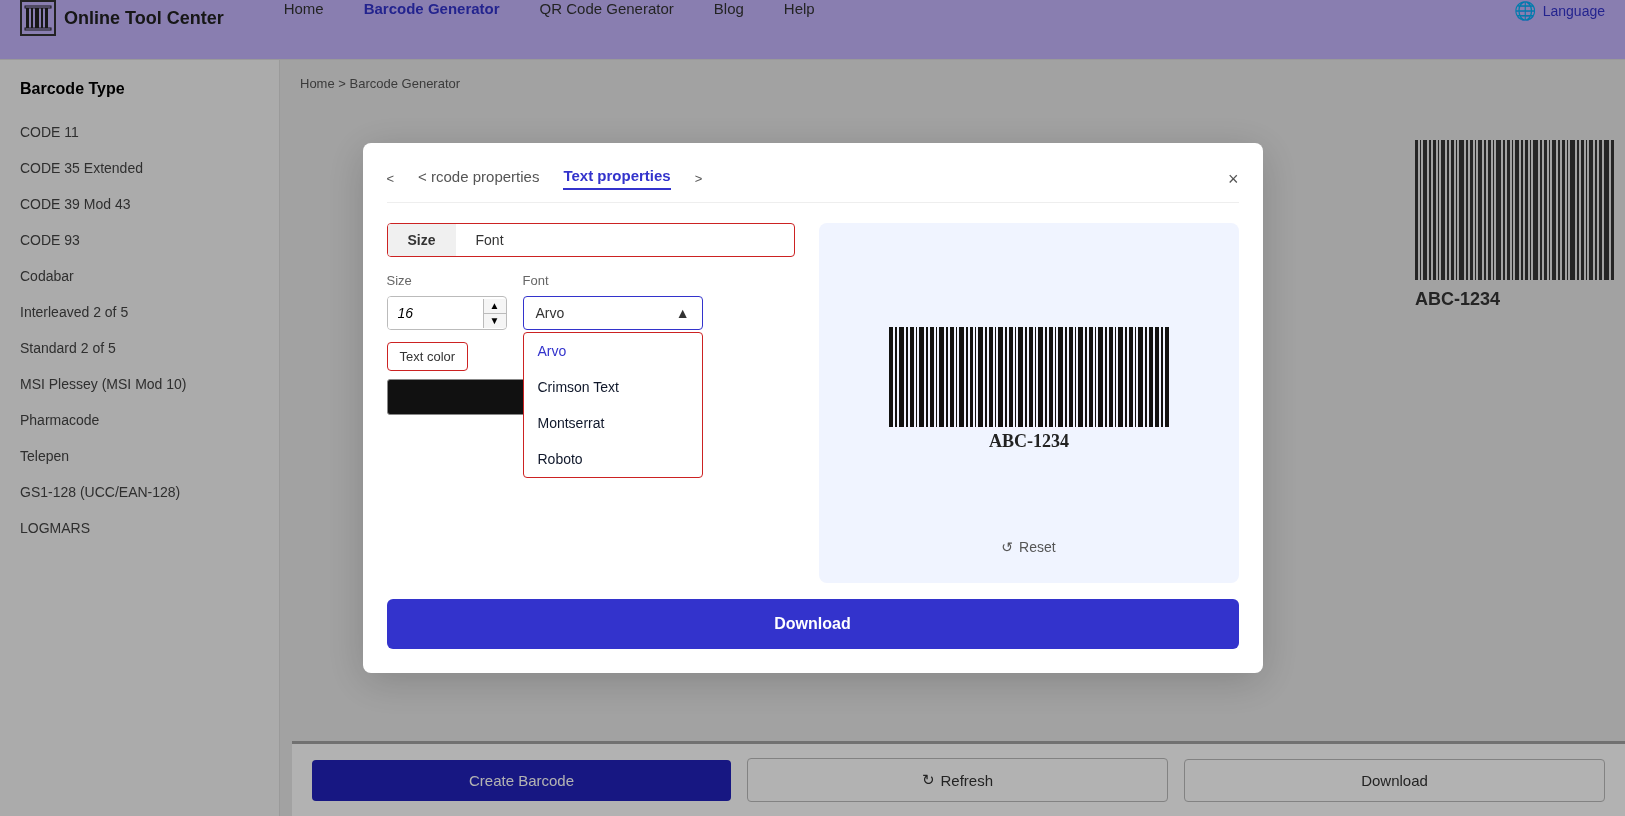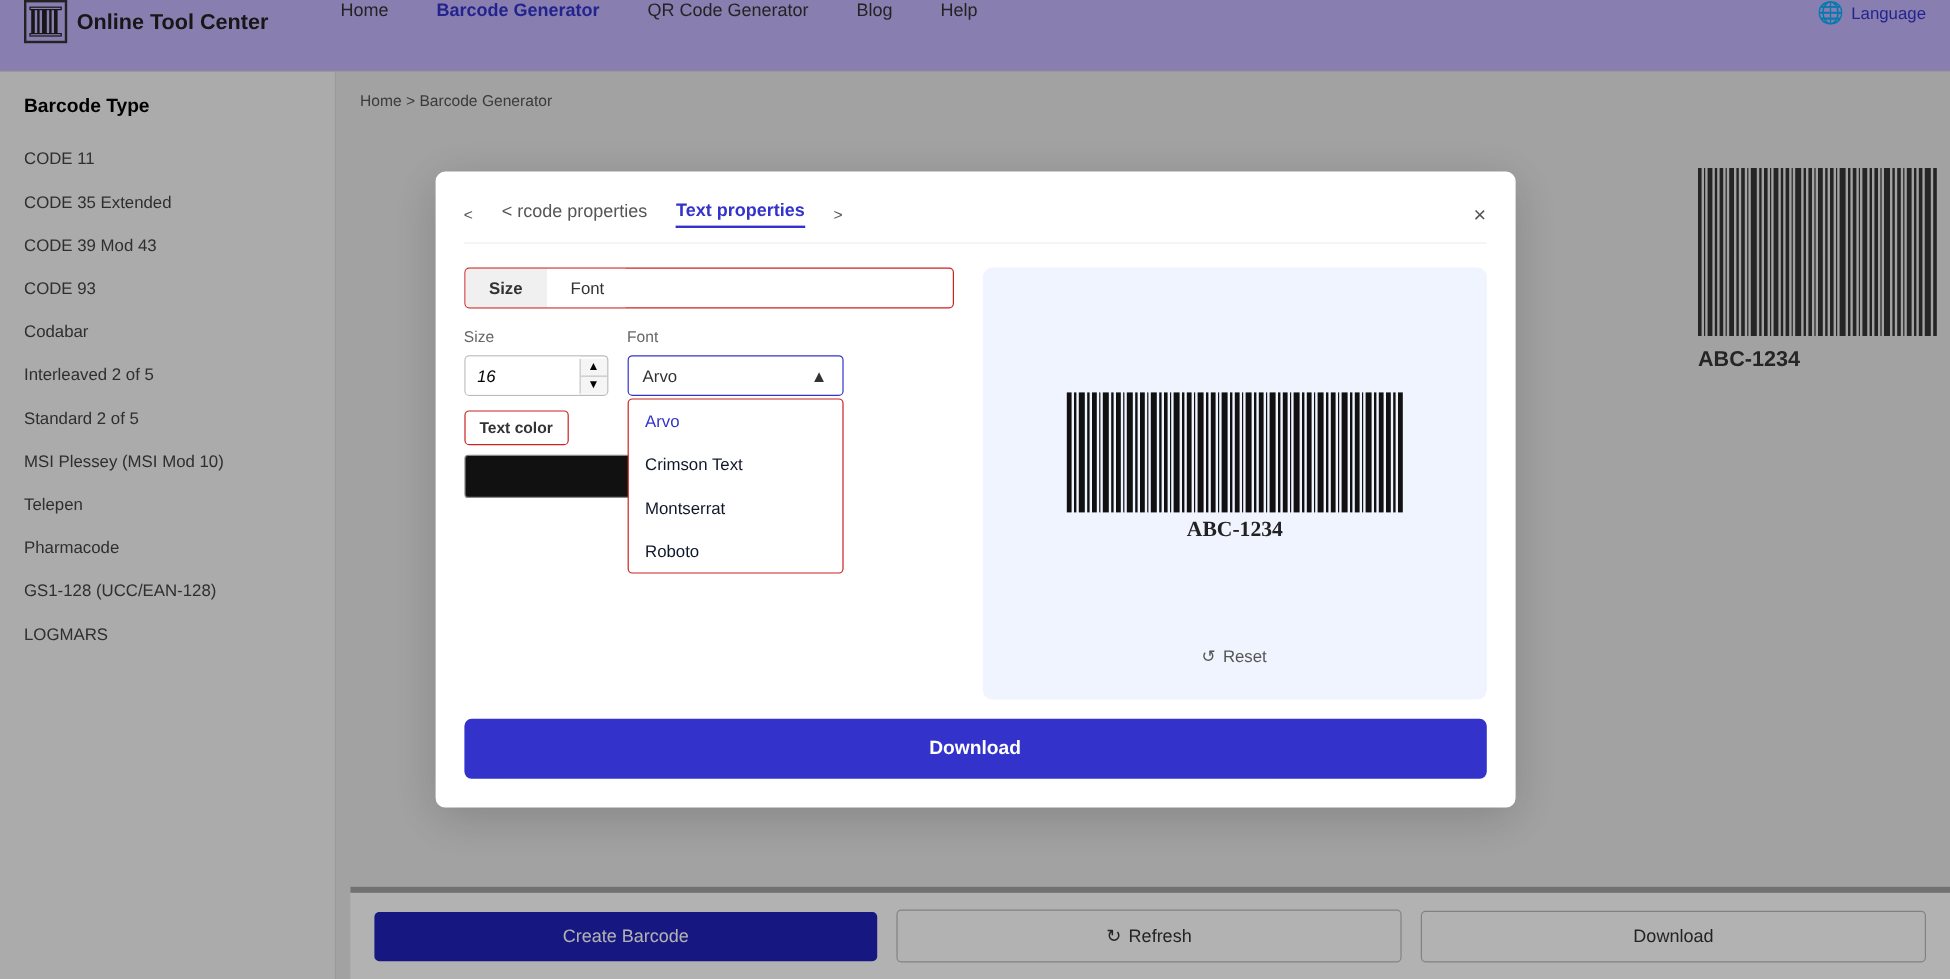--- a/index.html
+++ b/index.html
@@ -109,21 +109,21 @@
     .breadcrumb a { color: #555; text-decoration: none; }
     .breadcrumb span { color: #555; }
 
     
     .bottom-bar {
       position: absolute;
       bottom: 0;
       left: 12px;
       right: 0;
       background: #fff;
-      border-top: 5px solid #a3a3a3;
+      border-top: 3px solid #a3a3a3;
       padding: 14px 20px;
       display: flex;
       gap: 16px;
       align-items: center;
     }
     .btn-create {
       background: #2222bb;
       color: #fff;
       border: none;
       border-radius: 4px;
@@ -338,21 +338,20 @@
       padding: 10px 14px;
       font-size: 14px;
       cursor: pointer;
       color: #0f172a;
     }
     .font-option.active { color: #3333cc; }
 
     
     .text-color-section {
       margin-top: 4px;
-      font-weight: bold;
     }
     .text-color-label {
       border: 1.5px solid #cc2222;
       border-radius: 4px;
       display: inline-block;
       padding: 6px 12px;
       font-size: 13px;
       color: #333;
       margin-bottom: 8px;
     }
@@ -449,22 +448,22 @@
   <aside class="sidebar">
     <div class="sidebar-title">Barcode Type</div>
     <div class="sidebar-item">CODE 11</div>
     <div class="sidebar-item">CODE 35 Extended</div>
     <div class="sidebar-item">CODE 39 Mod 43</div>
     <div class="sidebar-item">CODE 93</div>
     <div class="sidebar-item">Codabar</div>
     <div class="sidebar-item">Interleaved 2 of 5</div>
     <div class="sidebar-item">Standard 2 of 5</div>
     <div class="sidebar-item">MSI Plessey (MSI Mod 10)</div>
+    <div class="sidebar-item">Pharmacode</div>
     <div class="sidebar-item">Telepen</div>
-    <div class="sidebar-item">Pharmacode</div>
     <div class="sidebar-item">GS1-128 (UCC/EAN-128)</div>
     <div class="sidebar-item">LOGMARS</div>
   </aside>
 
   <div class="content">
     <div class="breadcrumb">
       <a>Home</a>
       <span>&gt;</span>
       <span>Barcode Generator</span>
     </div>

